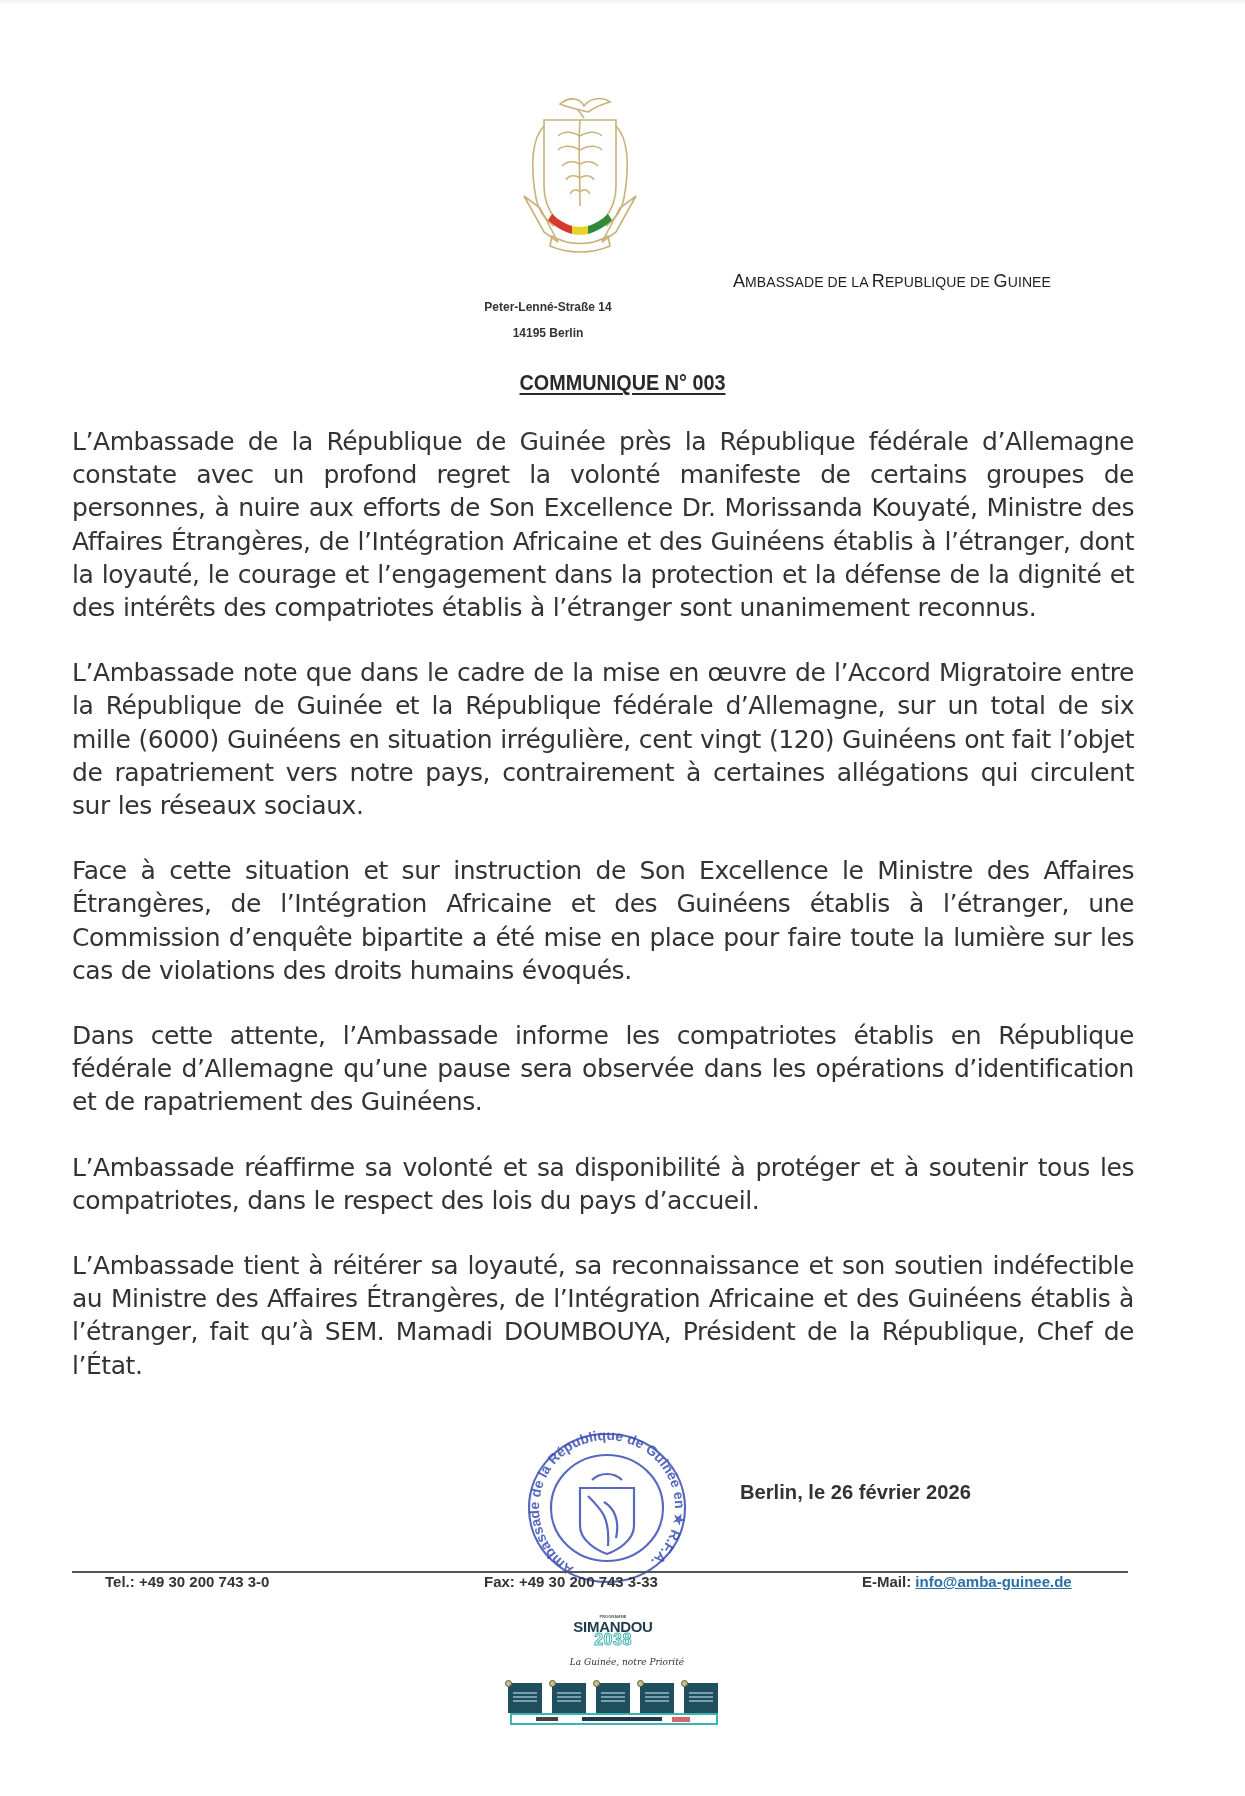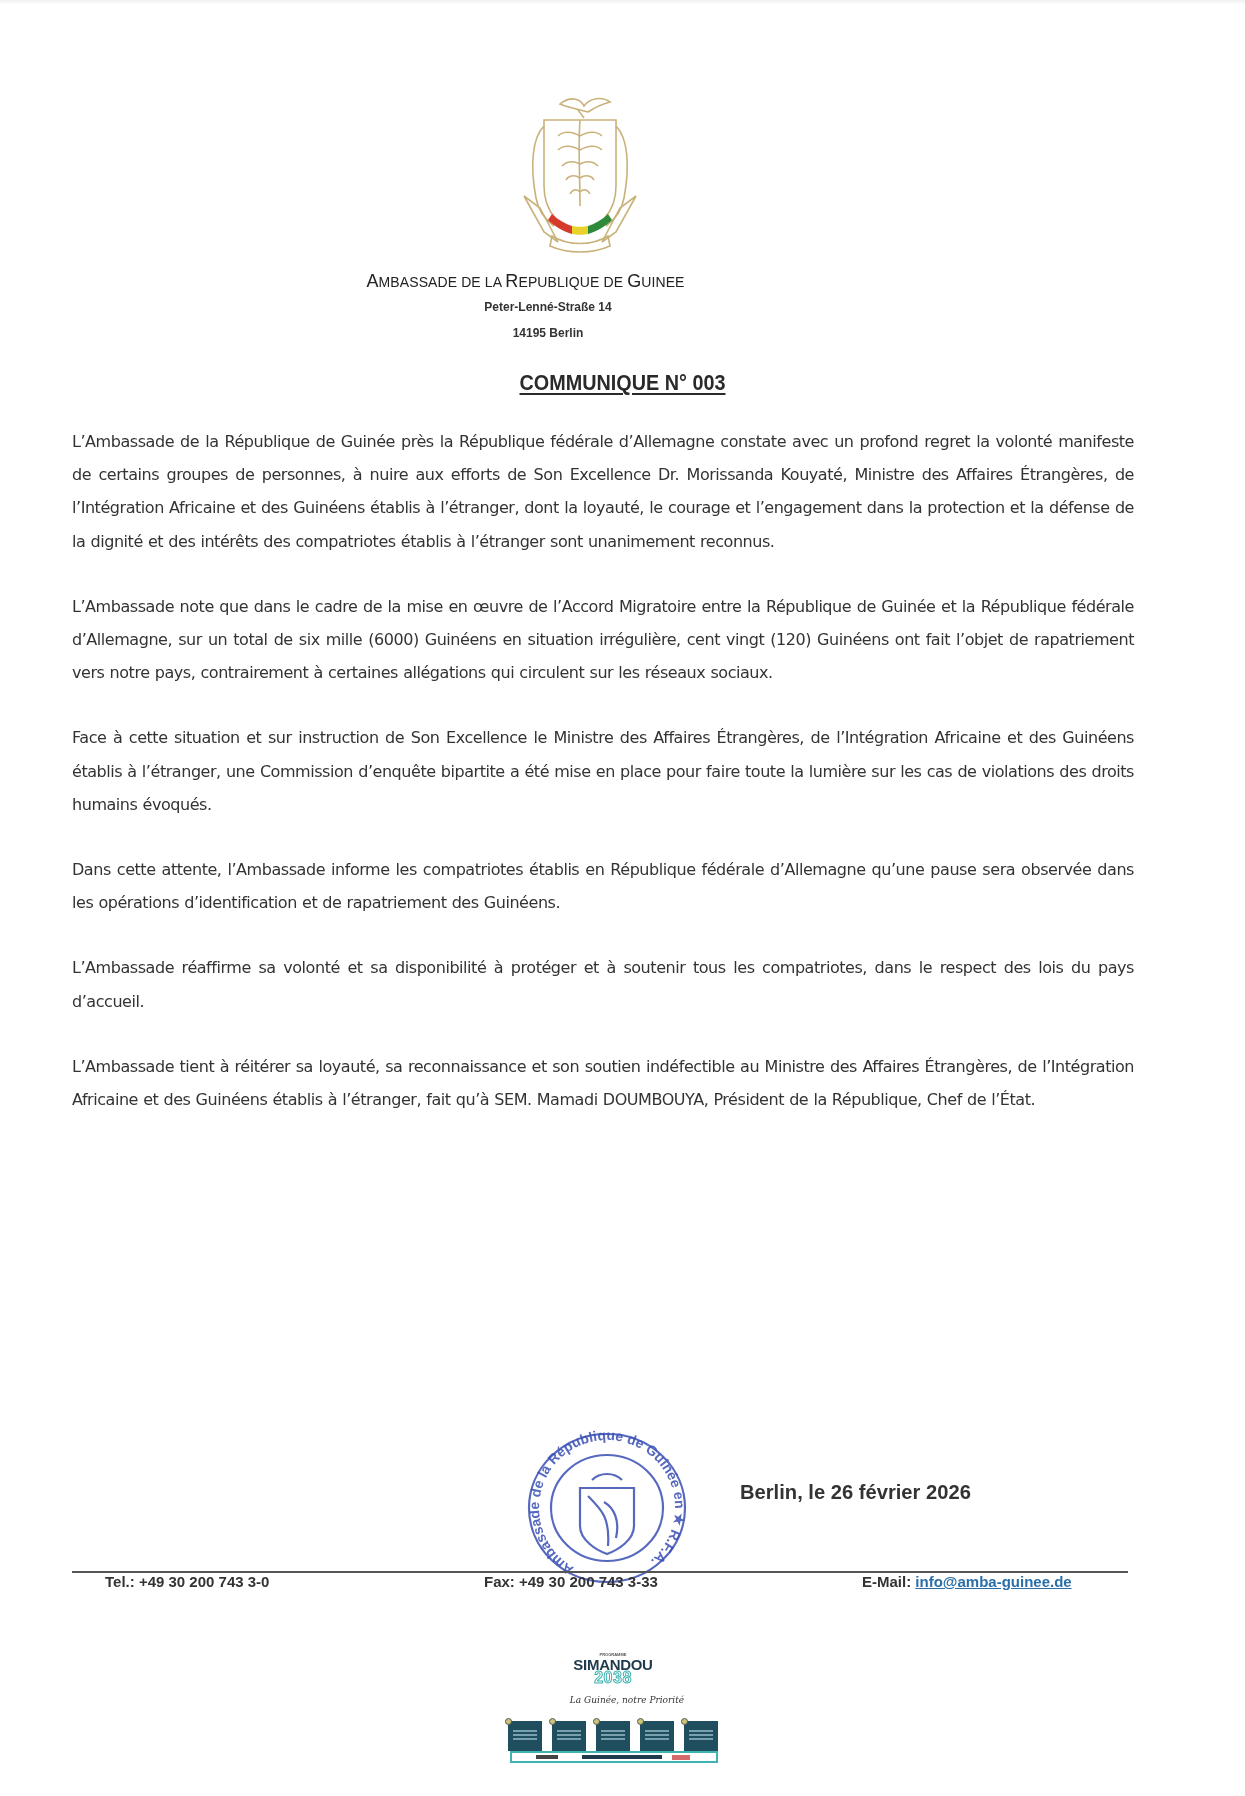--- a/index.html
+++ b/index.html
@@ -3,50 +3,50 @@
   <meta charset="utf-8">
   <style>
     * { box-sizing: border-box; margin: 0; padding: 0; }
     html, body { width: 1245px; height: 1796px; background: #ffffff; overflow: hidden; }
     body { position: relative; font-family: "DejaVu Sans", sans-serif; color: #2b2b2b; }
     .page { position: absolute; left: 0; top: 0; width: 1245px; height: 1796px; background: #fff; }
     .topshade { position: absolute; left: 0; top: 0; width: 1245px; height: 5px; background: linear-gradient(#f1f1f1, #ffffff); }
 
     .coat { position: absolute; left: 518px; top: 86px; width: 124px; height: 170px; }
 
-    .header-title { position: absolute; top: 271px; left: 0; width: 1051px; text-align: center;
+    .header-title { position: absolute; top: 271px; left: 0; width: 1051px; text-align: right;
       font-family: "Liberation Sans", sans-serif; font-size: 14px; color: #222; letter-spacing: 0.1px; }
     .header-title .big { font-size: 18px; }
     .header-line { position: absolute; left: 0; width: 1096px; text-align: center;
       font-family: "Liberation Sans", sans-serif; font-size: 12px; font-weight: bold; color: #333; }
     .addr1 { top: 300px; }
     .addr2 { top: 326px; }
 
     .doc-title { position: absolute; top: 370px; left: 0; width: 1245px; text-align: center;
       font-family: "Liberation Sans", sans-serif; font-weight: bold; font-size: 22px; color: #2a2a2a;
       text-decoration: underline; text-underline-offset: 3px; transform: scaleX(0.9); }
 
     .body { position: absolute; left: 72px; top: 425px; width: 1062px; }
-    .para { font-family: "DejaVu Sans", sans-serif; font-size: 16px; line-height: 33.2px; color: #333;
+    .para { font-family: "DejaVu Sans", sans-serif; font-size: 25px; line-height: 33.2px; color: #333;
       text-align: justify; letter-spacing: -0.45px; word-spacing: 0.5px; margin-bottom: 32px; }
 
     .seal { position: absolute; left: 518px; top: 1426px; width: 178px; height: 160px; }
 
     .date { position: absolute; left: 740px; top: 1480px; font-family: "Liberation Sans", sans-serif;
       font-weight: bold; font-size: 21px; color: #333; transform: scaleX(0.96); transform-origin: left; }
 
     .footer-rule { position: absolute; left: 72px; top: 1571px; width: 1056px; height: 2px; background: #555; }
     .footer-item { position: absolute; top: 1573px; font-family: "Liberation Sans", sans-serif;
       font-weight: bold; font-size: 15px; color: #333; }
     .tel { left: 105px; }
     .fax { left: 484px; }
     .email { left: 862px; }
     .email a { color: #2a6fa8; text-decoration: underline; }
 
-    .simandou { position: absolute; left: 488px; top: 1612px; width: 250px; height: 120px; margin-top: 38px; }
+    .simandou { position: absolute; left: 488px; top: 1612px; width: 250px; height: 120px; }
     .sim-small { position: absolute; left: 0; top: 2px; width: 250px; text-align: center;
       font-family: "Liberation Sans", sans-serif; font-size: 4px; color: #555; font-weight: bold; }
     .sim-name { position: absolute; left: 0; top: 6px; width: 250px; text-align: center;
       font-family: "Liberation Sans", sans-serif; font-size: 15px; font-weight: bold; color: #1f3a4d; letter-spacing: -0.3px; }
     .sim-year { position: absolute; left: 0; top: 19px; width: 250px; text-align: center;
       font-family: "Liberation Sans", sans-serif; font-size: 16px; color: #fff; font-weight: bold;
       -webkit-text-stroke: 1px #3fb3b0; letter-spacing: 0.5px; }
     .sim-tag { position: absolute; left: 14px; top: 45px; width: 250px; text-align: center;
       font-family: "DejaVu Serif", serif; font-style: italic; font-size: 9px; color: #333; }
     .pillars { position: absolute; left: 20px; top: 71px; width: 212px; height: 30px; display: flex; gap: 10px; }

